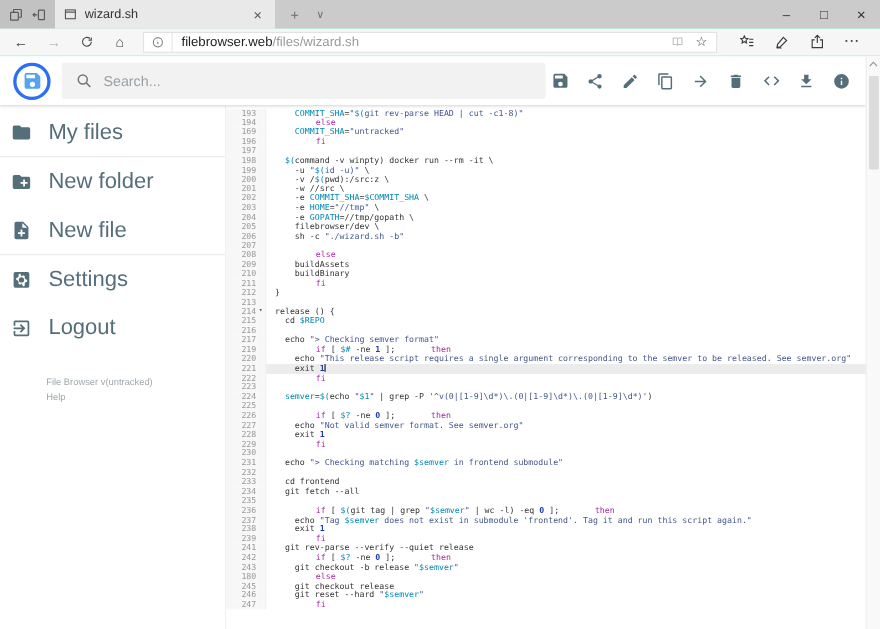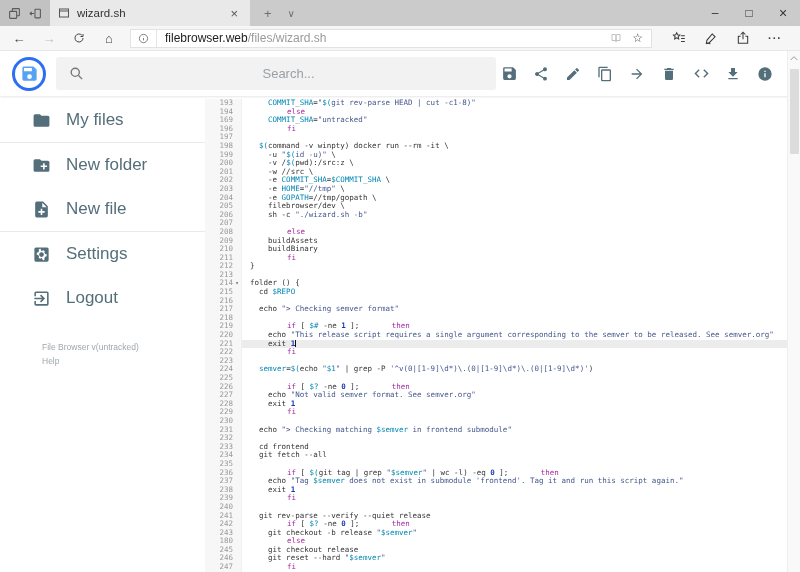--- a/index.html
+++ b/index.html
@@ -26,29 +26,29 @@
   .addr-path { color:#9a9a9a; }
   .addr-actions { display:flex; align-items:center; gap:10px; padding:0 8px; color:#9a9a9a; }
   .addr-star { color:#444; font-size:12px; }
   .chrome-actions { display:flex; align-items:center; gap:18px; padding:0 12px; color:#3c3c3c; }
   .dots { font-weight:bold; letter-spacing:1px; font-size:11px; }
 
   
   .appheader { height:45px; background:#fff; display:flex; align-items:center; padding:0 12px; box-shadow:0 1px 2px rgba(0,0,0,.10); position:relative; z-index:2; flex-shrink:0; }
   .logo { width:34px; height:34px; border-radius:50%; border:3px solid var(--logo_blue,#2d6ff2); background:#fff; display:flex; align-items:center; justify-content:center; flex-shrink:0; }
   .searchbox { margin-left:10px; width:440px; height:33px; background:#f2f2f2; border-radius:3px; display:flex; align-items:center; gap:10px; padding:0 13px; }
-  .searchbox input { flex:1; border:none; background:transparent; outline:none; font-size:13px; color:#333; font-family:"Liberation Sans",sans-serif;text-align:center; }
+  .searchbox input { flex:1; border:none; background:transparent; outline:none; font-size:13px; color:#333; font-family:"Liberation Sans",sans-serif; }
   .searchbox input::placeholder { color:#9aa0a6; }
   .toolbar { margin-left:auto; display:flex; align-items:center; gap:14px; color:var(--accent,#546e7a); padding-right:14px; }
   .tool { width:18px; height:18px; display:flex; align-items:center; justify-content:center; }
 
   
   .content { flex:1; display:flex; overflow:hidden; }
   .sidebar { width:205px; background:#fff; flex-shrink:0; padding-top:2px; color:var(--accent,#546e7a); }
-  .side-item { height:44px; display:flex; align-items:center; gap:15px; padding-left:32px; font-size:17px; }
+  .side-item { height:44px; display:flex; align-items:center; gap:15px; padding-left:10px; font-size:20px; }
   .side-item svg { flex-shrink:0; }
   .divider { height:1px; background:#e9e9e9; }
   .side-footer { margin-top:20px; padding-left:18px; font-size:8.5px; color:#9fa8ac; line-height:1.7;margin-left:24px; }
 
   
   .editor { flex:1; background:#fff; overflow:hidden; padding-top:3px; font-family:"DejaVu Sans Mono", monospace; font-size:7.5px; }
   .cm-row { display:flex; height:8.6px; line-height:8.6px; white-space:pre; }
   .cm-gutter-cell { width:28px; text-align:right; color:#999; background:#f7f7f7; flex-shrink:0; }
   .cm-fold { width:9px; background:#f7f7f7; color:#666; font-size:6px; text-align:center; flex-shrink:0; border-right:1px solid #f0f0f0; }
   .cm-code { flex:1; padding-left:8px; color:#333; }
@@ -288,25 +288,24 @@
           <div class="cm-row"><span class="cm-gutter-cell">204</span><span class="cm-fold"></span><span class="cm-code">    -e <i class="v">GOPATH</i>=//tmp/gopath \</span></div>
           <div class="cm-row"><span class="cm-gutter-cell">205</span><span class="cm-fold"></span><span class="cm-code">    filebrowser/dev \</span></div>
           <div class="cm-row"><span class="cm-gutter-cell">206</span><span class="cm-fold"></span><span class="cm-code">    sh -c <i class="s">"./wizard.sh -b"</i></span></div>
           <div class="cm-row"><span class="cm-gutter-cell">207</span><span class="cm-fold"></span><span class="cm-code"></span></div>
           <div class="cm-row"><span class="cm-gutter-cell">208</span><span class="cm-fold"></span><span class="cm-code">  <i class="k">else</i></span></div>
           <div class="cm-row"><span class="cm-gutter-cell">209</span><span class="cm-fold"></span><span class="cm-code">    buildAssets</span></div>
           <div class="cm-row"><span class="cm-gutter-cell">210</span><span class="cm-fold"></span><span class="cm-code">    buildBinary</span></div>
           <div class="cm-row"><span class="cm-gutter-cell">211</span><span class="cm-fold"></span><span class="cm-code">  <i class="k">fi</i></span></div>
           <div class="cm-row"><span class="cm-gutter-cell">212</span><span class="cm-fold"></span><span class="cm-code">}</span></div>
           <div class="cm-row"><span class="cm-gutter-cell">213</span><span class="cm-fold"></span><span class="cm-code"></span></div>
-          <div class="cm-row"><span class="cm-gutter-cell">214</span><span class="cm-fold">▾</span><span class="cm-code">folder () {</span></div>
+          <div class="cm-row"><span class="cm-gutter-cell">214</span><span class="cm-fold">▾</span><span class="cm-code">release () {</span></div>
           <div class="cm-row"><span class="cm-gutter-cell">215</span><span class="cm-fold"></span><span class="cm-code">  cd <i class="v">$REPO</i></span></div>
           <div class="cm-row"><span class="cm-gutter-cell">216</span><span class="cm-fold"></span><span class="cm-code"></span></div>
           <div class="cm-row"><span class="cm-gutter-cell">217</span><span class="cm-fold"></span><span class="cm-code">  echo <i class="s">"&gt; Checking semver format"</i></span></div>
-          <div class="cm-row"><span class="cm-gutter-cell">218</span><span class="cm-fold"></span><span class="cm-code"></span></div>
           <div class="cm-row"><span class="cm-gutter-cell">219</span><span class="cm-fold"></span><span class="cm-code">  <i class="k">if</i> [ <i class="v">$#</i> -ne <i class="n">1</i> ]; <i class="k">then</i></span></div>
           <div class="cm-row"><span class="cm-gutter-cell">220</span><span class="cm-fold"></span><span class="cm-code">    echo <i class="s">"This release script requires a single argument corresponding to the semver to be released. See semver.org"</i></span></div>
           <div class="cm-row active"><span class="cm-gutter-cell">221</span><span class="cm-fold"></span><span class="cm-code">    exit <i class="n">1</i><span class="cursor"></span></span></div>
           <div class="cm-row"><span class="cm-gutter-cell">222</span><span class="cm-fold"></span><span class="cm-code">  <i class="k">fi</i></span></div>
           <div class="cm-row"><span class="cm-gutter-cell">223</span><span class="cm-fold"></span><span class="cm-code"></span></div>
           <div class="cm-row"><span class="cm-gutter-cell">224</span><span class="cm-fold"></span><span class="cm-code">  <i class="v">semver</i>=<i class="v">$(</i>echo <i class="s">"<i class="v">$1</i>"</i> | grep -P <i class="s">'^v(0|[1-9]\d*)\.(0|[1-9]\d*)\.(0|[1-9]\d*)'</i>)</span></div>
           <div class="cm-row"><span class="cm-gutter-cell">225</span><span class="cm-fold"></span><span class="cm-code"></span></div>
           <div class="cm-row"><span class="cm-gutter-cell">226</span><span class="cm-fold"></span><span class="cm-code">  <i class="k">if</i> [ <i class="v">$?</i> -ne <i class="n">0</i> ]; <i class="k">then</i></span></div>
           <div class="cm-row"><span class="cm-gutter-cell">227</span><span class="cm-fold"></span><span class="cm-code">    echo <i class="s">"Not valid semver format. See semver.org"</i></span></div>
           <div class="cm-row"><span class="cm-gutter-cell">228</span><span class="cm-fold"></span><span class="cm-code">    exit <i class="n">1</i></span></div>
@@ -314,21 +313,20 @@
           <div class="cm-row"><span class="cm-gutter-cell">230</span><span class="cm-fold"></span><span class="cm-code"></span></div>
           <div class="cm-row"><span class="cm-gutter-cell">231</span><span class="cm-fold"></span><span class="cm-code">  echo <i class="s">"&gt; Checking matching <i class="v">$semver</i> in frontend submodule"</i></span></div>
           <div class="cm-row"><span class="cm-gutter-cell">232</span><span class="cm-fold"></span><span class="cm-code"></span></div>
           <div class="cm-row"><span class="cm-gutter-cell">233</span><span class="cm-fold"></span><span class="cm-code">  cd frontend</span></div>
           <div class="cm-row"><span class="cm-gutter-cell">234</span><span class="cm-fold"></span><span class="cm-code">  git fetch --all</span></div>
           <div class="cm-row"><span class="cm-gutter-cell">235</span><span class="cm-fold"></span><span class="cm-code"></span></div>
           <div class="cm-row"><span class="cm-gutter-cell">236</span><span class="cm-fold"></span><span class="cm-code">  <i class="k">if</i> [ <i class="v">$(</i>git tag | grep <i class="s">"<i class="v">$semver</i>"</i> | wc -l) -eq <i class="n">0</i> ]; <i class="k">then</i></span></div>
           <div class="cm-row"><span class="cm-gutter-cell">237</span><span class="cm-fold"></span><span class="cm-code">    echo <i class="s">"Tag <i class="v">$semver</i> does not exist in submodule 'frontend'. Tag it and run this script again."</i></span></div>
           <div class="cm-row"><span class="cm-gutter-cell">238</span><span class="cm-fold"></span><span class="cm-code">    exit <i class="n">1</i></span></div>
           <div class="cm-row"><span class="cm-gutter-cell">239</span><span class="cm-fold"></span><span class="cm-code">  <i class="k">fi</i></span></div>
-          <div class="cm-row"><span class="cm-gutter-cell">240</span><span class="cm-fold"></span><span class="cm-code"></span></div>
           <div class="cm-row"><span class="cm-gutter-cell">241</span><span class="cm-fold"></span><span class="cm-code">  git rev-parse --verify --quiet release</span></div>
           <div class="cm-row"><span class="cm-gutter-cell">242</span><span class="cm-fold"></span><span class="cm-code">  <i class="k">if</i> [ <i class="v">$?</i> -ne <i class="n">0</i> ]; <i class="k">then</i></span></div>
           <div class="cm-row"><span class="cm-gutter-cell">243</span><span class="cm-fold"></span><span class="cm-code">    git checkout -b release <i class="s">"<i class="v">$semver</i>"</i></span></div>
           <div class="cm-row"><span class="cm-gutter-cell">180</span><span class="cm-fold"></span><span class="cm-code">  <i class="k">else</i></span></div>
           <div class="cm-row"><span class="cm-gutter-cell">245</span><span class="cm-fold"></span><span class="cm-code">    git checkout release</span></div>
           <div class="cm-row"><span class="cm-gutter-cell">246</span><span class="cm-fold"></span><span class="cm-code">    git reset --hard <i class="s">"<i class="v">$semver</i>"</i></span></div>
           <div class="cm-row"><span class="cm-gutter-cell">247</span><span class="cm-fold"></span><span class="cm-code">  <i class="k">fi</i></span></div>
         </div>
     </div>
   </div>

